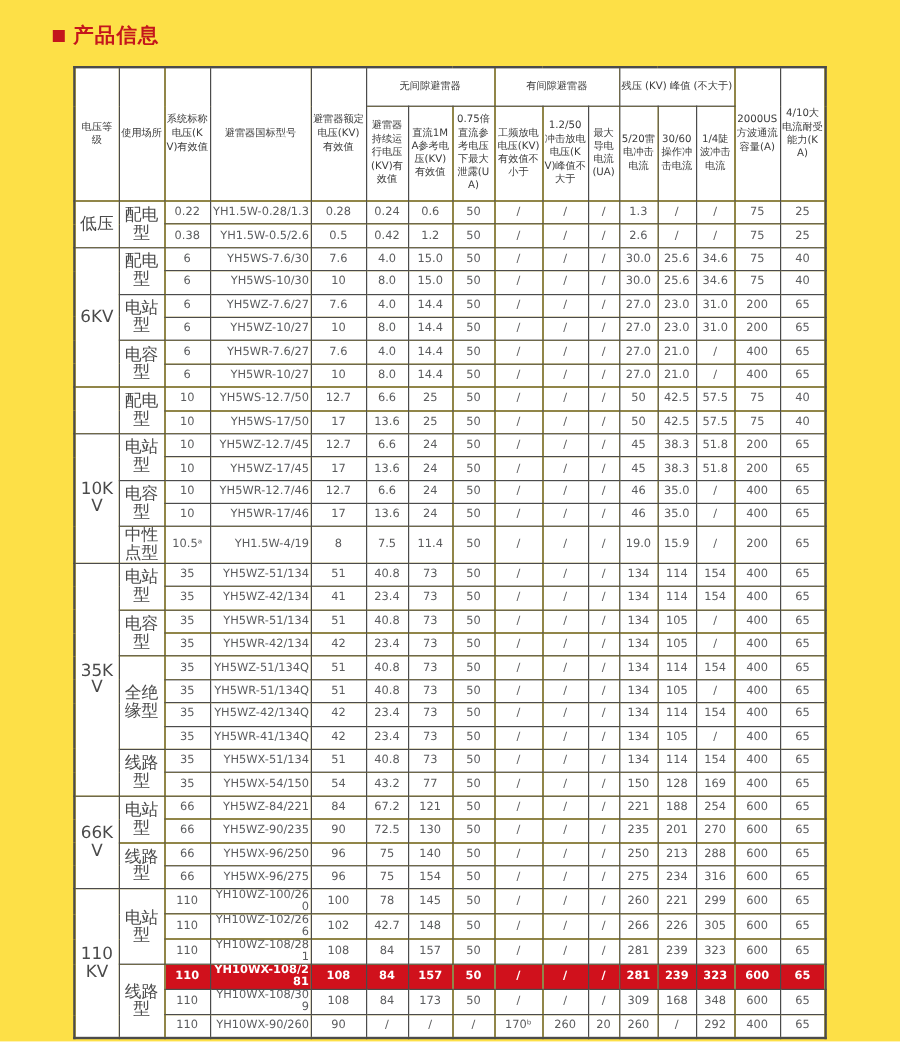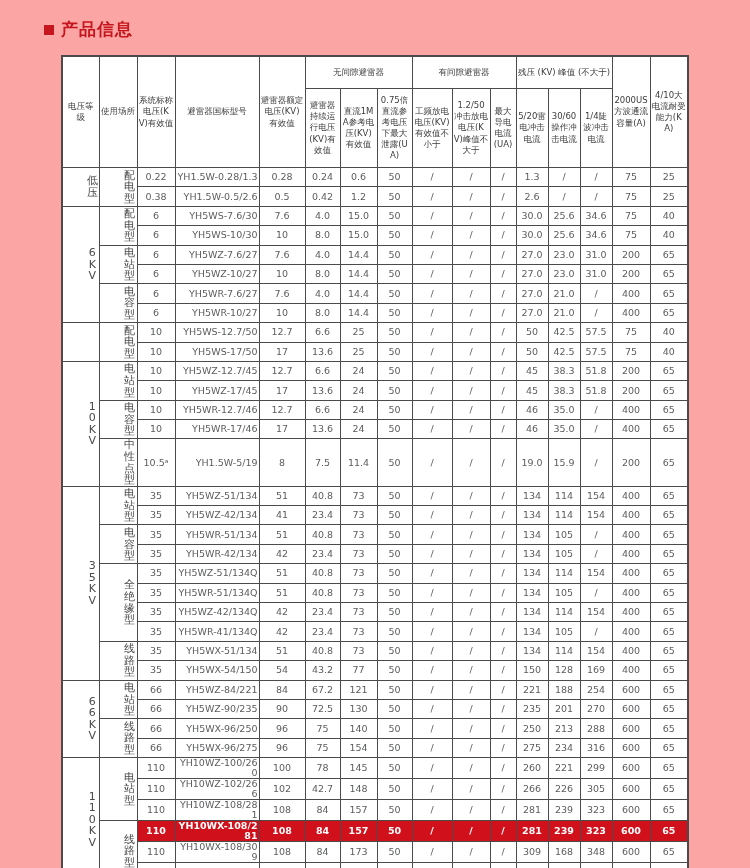--- a/index.html
+++ b/index.html
@@ -1,17 +1,17 @@
 <!DOCTYPE html>
 <html style="--accent: #c4161c; --hl-bg: #d0111c; --hl-fg: #ffffff;"><head>
 <meta charset="utf-8">
 <style>
   html,body{margin:0;padding:0;background:#ffffff;}
   #page{
-    position:relative;width:750px;height:868px;background:#fca5a5;overflow:hidden;
+    position:relative;width:750px;height:868px;background:#fde047;overflow:hidden;
     font-family:"DejaVu Sans","Liberation Sans",sans-serif;
   }
   
   #title{
     position:absolute;left:44px;top:18px;display:flex;align-items:center;
     color:var(--accent,#c4161c);font-weight:bold;font-size:17px;letter-spacing:1px;
   }
   #title .bullet{
     width:10px;height:10px;background:var(--accent,#c4161c);
     display:inline-block;margin-right:7px;
@@ -29,21 +29,21 @@
   thead th{
     font-size:8.5px;font-weight:normal;color:#3c3c3c;line-height:1.3;
     word-break:break-all;background:#ffffff;
   }
   thead tr.grprow th{height:31px;margin-top:29px;}
   thead tr.subrow th{height:78px;}
   tbody td{
     font-size:9.5px;color:#5b5c5e;height:18.4px;line-height:1.05;
     word-break:break-all;background:#ffffff;
   }
-  tbody td.vcell,tbody td.ucell{font-size:11px;color:#4a4a4a;padding-left:24px;}
+  tbody td.vcell,tbody td.ucell{font-size:14px;color:#4a4a4a;}
   tbody td.model{letter-spacing:0;text-align:right;}
   tr.hl td.dc{
     background:var(--hl-bg,#d0111c);
     color:var(--hl-fg,#ffffff);
     font-weight:bold;
   }
 </style>
 </head>
 <body>
 
@@ -331,21 +331,21 @@
             <td class="dc">/</td>
             <td class="dc">46</td>
             <td class="dc">35.0</td>
             <td class="dc">/</td>
             <td class="dc">400</td>
             <td class="dc">65</td>
           </tr>
           <tr>
             <td rowspan="1" class="ucell">中性点型</td>
             <td class="dc">10.5ᵃ</td>
-            <td class="dc model">YH1.5W-5/19</td>
+            <td class="dc model">YH1.5W-4/19</td>
             <td class="dc">8</td>
             <td class="dc">7.5</td>
             <td class="dc">11.4</td>
             <td class="dc">50</td>
             <td class="dc">/</td>
             <td class="dc">/</td>
             <td class="dc">/</td>
             <td class="dc">19.0</td>
             <td class="dc">15.9</td>
             <td class="dc">/</td>

